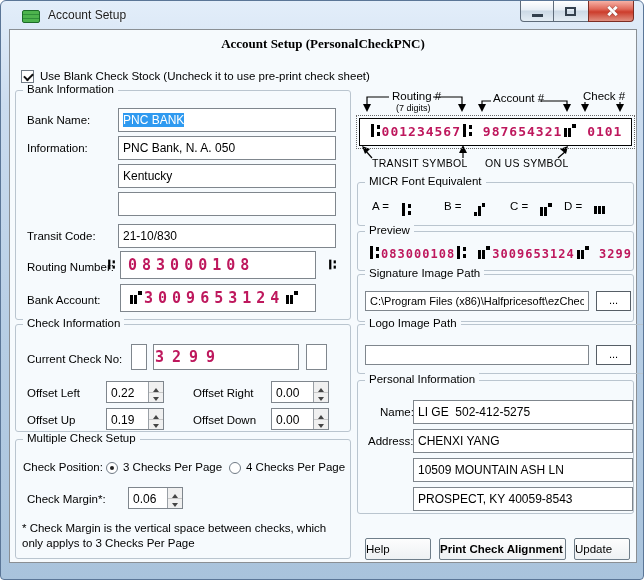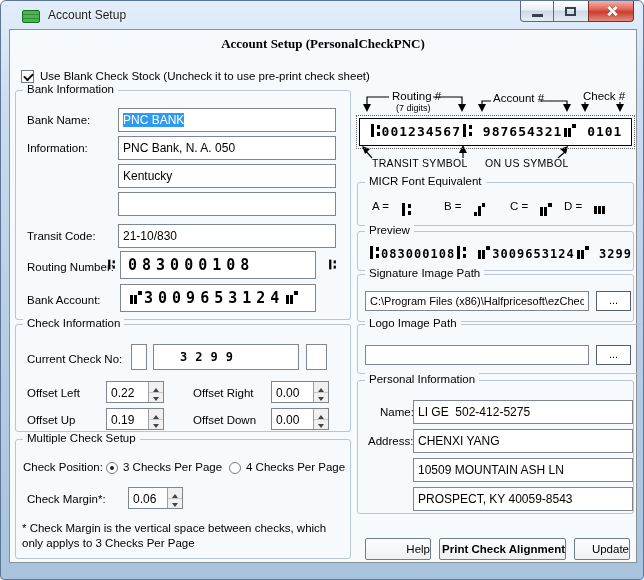--- a/index.html
+++ b/index.html
@@ -58,21 +58,21 @@
   .spin-val{position:absolute;left:4px;top:4px;font-size:12px;}
   .spin-btns{position:absolute;right:0;top:0;bottom:0;width:15px;border-left:1px solid #9aa0a6;
     display:flex;flex-direction:column;}
   .spin-up,.spin-dn{flex:1;background:#f0f0f0;position:relative;cursor:pointer;}
   .spin-up{border-bottom:1px solid #c7c7c7;}
   .spin-up::after{content:"";position:absolute;left:4px;top:3px;border:3px solid transparent;
     border-bottom:4px solid #444;}
   .spin-dn::after{content:"";position:absolute;left:4px;top:4px;border:3px solid transparent;
     border-top:4px solid #444;}
   
-  .micr{font-family:"DejaVu Sans Mono",monospace;font-weight:bold;color:#000000;}
+  .micr{font-family:"DejaVu Sans Mono",monospace;font-weight:bold;color:#be185d;}
   .msym{display:inline-block;position:relative;width:9px;height:13px;margin:0 2px;
     vertical-align:-1px;}
   .sym-transit{background:
     linear-gradient(#000,#000) 0 0/3px 13px no-repeat,
     linear-gradient(#000,#000) 6px 1px/3px 4px no-repeat,
     linear-gradient(#000,#000) 6px 8px/3px 4px no-repeat;}
   .sym-onus{width:12px;background:
     linear-gradient(#000,#000) 0 4px/3px 9px no-repeat,
     linear-gradient(#000,#000) 4px 4px/3px 9px no-repeat,
     linear-gradient(#000,#000) 8px 0/4px 4px no-repeat;}
@@ -89,21 +89,21 @@
   
   #diagram{position:absolute;left:345px;top:58px;width:282px;height:90px;}
   #diagram svg{position:absolute;left:0;top:0;}
   .diag-lbl{position:absolute;font-size:11.5px;white-space:nowrap;}
   .micr-box{position:absolute;left:4px;top:30px;width:273px;height:28px;background:#fff;
     border:1px solid #000;outline:1px dotted #666;outline-offset:2px;
     text-align:center;line-height:26px;font-size:13px;letter-spacing:1px;white-space:nowrap;}
   .sym-caption{position:absolute;font-size:10.5px;letter-spacing:0.3px;}
   
   .btn{position:absolute;height:22px;background:linear-gradient(180deg,#fdfdfd,#eef1f3);
-    border:1px solid #6f7e8a;font-size:11.5px;text-align:right;line-height:20px;
+    border:1px solid #6f7e8a;font-size:11.5px;text-align:left;line-height:20px;
     font-family:"Liberation Sans",sans-serif;cursor:pointer;border-radius:2px;}
   .browse{position:absolute;width:35px;height:20px;background:#fff;border:1px solid #565e66;
     text-align:center;line-height:16px;font-size:11px;cursor:pointer;}
   .note{position:absolute;font-size:11.5px;white-space:nowrap;}
 </style>
 </head>
 <body>
 
 <div id="window">
 
@@ -144,21 +144,21 @@
       <div class="tb micr micr-field" style="left:104px;top:160px;width:196px;height:28px;"><span>0</span><span>8</span><span>3</span><span>0</span><span>0</span><span>0</span><span>1</span><span>0</span><span>8</span></div>
       <span class="msym sym-transit micr-small-icon" style="left:310px;top:167px;"></span>
       <span class="lbl" style="left:11px;top:203px;">Bank Account:</span>
       <div class="tb micr micr-field" style="left:104px;top:193px;width:196px;height:28px;"><span class="msym sym-onus"></span><span>3</span><span>0</span><span>0</span><span>9</span><span>6</span><span>5</span><span>3</span><span>1</span><span>2</span><span>4</span><span class="msym sym-onus"></span></div>
     </div>
 
     <div class="grp" style="left:5px;top:294px;width:336px;height:108px;">
       <span class="legend">Check Information</span>
       <span class="lbl" style="left:11px;top:28px;">Current Check No:</span>
       <div class="tb" style="left:115px;top:19px;width:16px;height:26px;"></div>
-      <div class="tb micr" style="left:137px;top:19px;width:146px;height:26px;letter-spacing:8px;font-size:12px;line-height:20px;padding-left:26px;"><span>3</span><span>2</span><span>9</span><span>9</span></div>
+      <div class="tb micr" style="left:137px;top:19px;width:146px;height:26px;letter-spacing:8px;font-size:15px;line-height:20px;padding-left:1px;"><span>3</span><span>2</span><span>9</span><span>9</span></div>
       <div class="tb" style="left:290px;top:19px;width:21px;height:26px;"></div>
 
       <span class="lbl" style="left:11px;top:62px;">Offset Left</span>
       <div class="spin" style="left:90px;top:56px;width:58px;">
         <span class="spin-val">0.22</span>
         <span class="spin-btns">
             <span class="spin-up"></span>
             <span class="spin-dn"></span>
           </span>
       </div>

